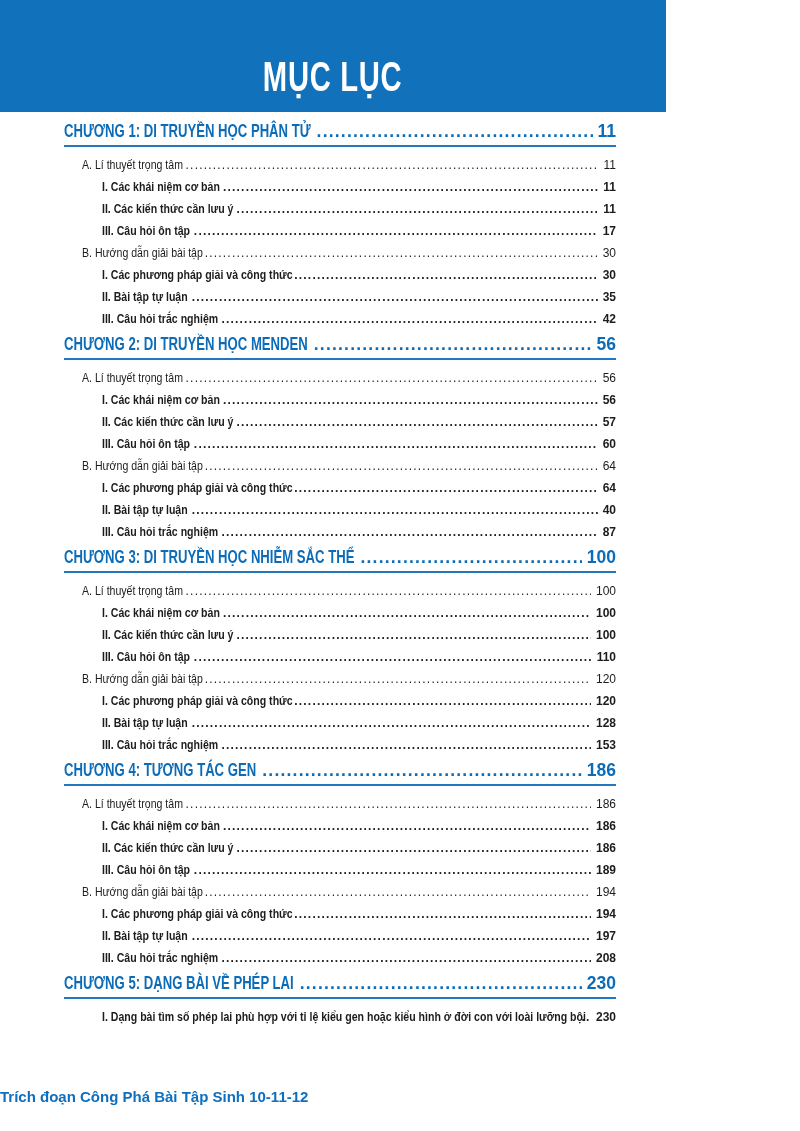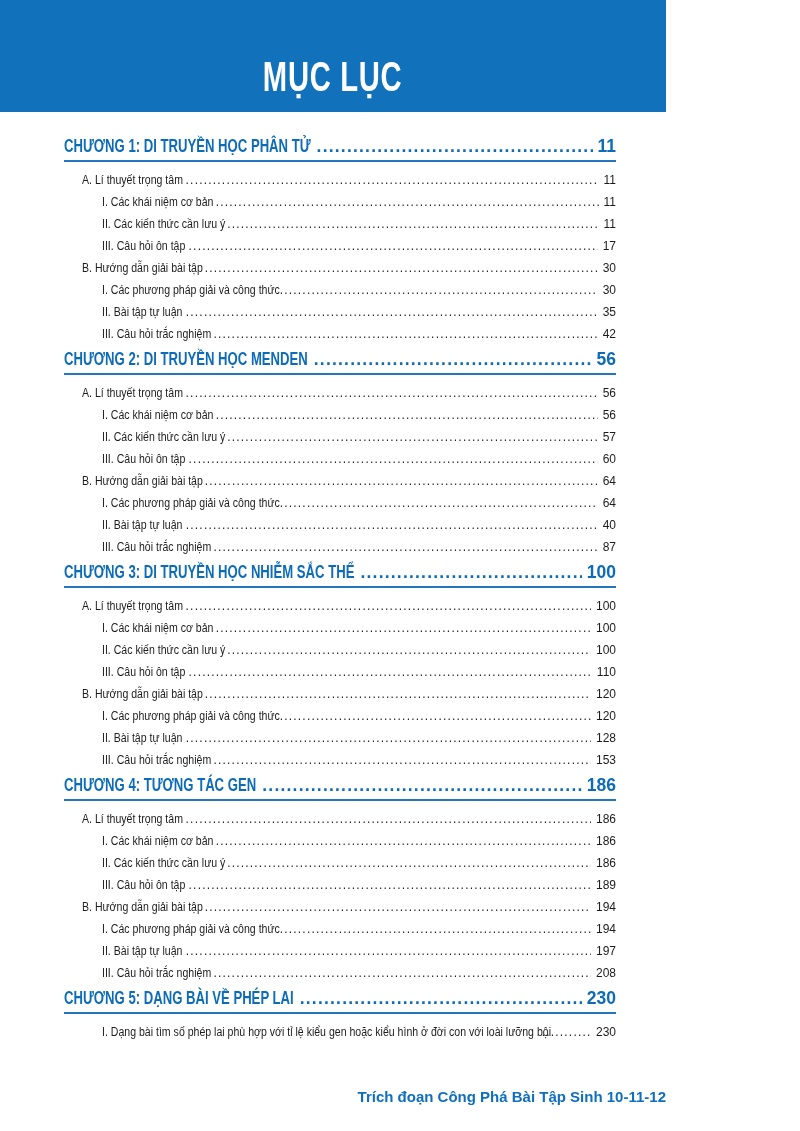--- a/index.html
+++ b/index.html
@@ -15,44 +15,44 @@
   .page{position:relative;width:666px;height:1131px;background:#fff;overflow:hidden;}
 
   
   .banner{height:112px;background:var(--banner-blue);display:flex;align-items:flex-end;justify-content:center;}
   .banner-title{
     margin:0 0 14px 0;color:#ffffff;font-weight:bold;font-size:43px;line-height:1;
     letter-spacing:1px;transform:scaleX(0.68);transform-origin:center 60%;white-space:nowrap;
   }
 
   
-  .content{padding:24px 50px 0 64px;}
+  .content{padding:9px 50px 0 64px;}
 
   .chapter{margin-bottom:4px;}
   .ch-row{
     display:flex;align-items:baseline;color:var(--heading-blue);font-weight:bold;
     font-size:17.5px;line-height:20px;border-bottom:2.5px solid var(--rule-blue);
     padding-bottom:4px;
   }
   .items{margin-top:7px;}
   .row{display:flex;align-items:baseline;font-size:12px;line-height:22px;color:var(--text-black);}
   .row.lvl1{margin-left:18px;}
-  .row.lvl2{margin-left:38px;}
+  .row.lvl2{margin-left:38px;font-weight:bold;}
 
   .lbl{display:inline-block;white-space:nowrap;transform-origin:0 60%;}
   .dots{flex:1;overflow:hidden;white-space:nowrap;padding-left:6px;margin-right:5px;}
   .dots::after{
     content:"....................................................................................................................................................................................................................................................................";
     letter-spacing:1.2px;
   }
   .pg{flex:none;white-space:nowrap;}
 
   
   .footer{
-    position:absolute;left:0;bottom:26px;width:100%;text-align:right;
+    position:absolute;left:0;bottom:26px;width:100%;text-align:left;
     color:var(--footer-blue);font-weight:bold;font-size:15px;
   }
 </style>
 </head>
 <body>
 
 <div class="page">
 
   <header class="banner">
     <h1 class="banner-title">MỤC LỤC</h1>

